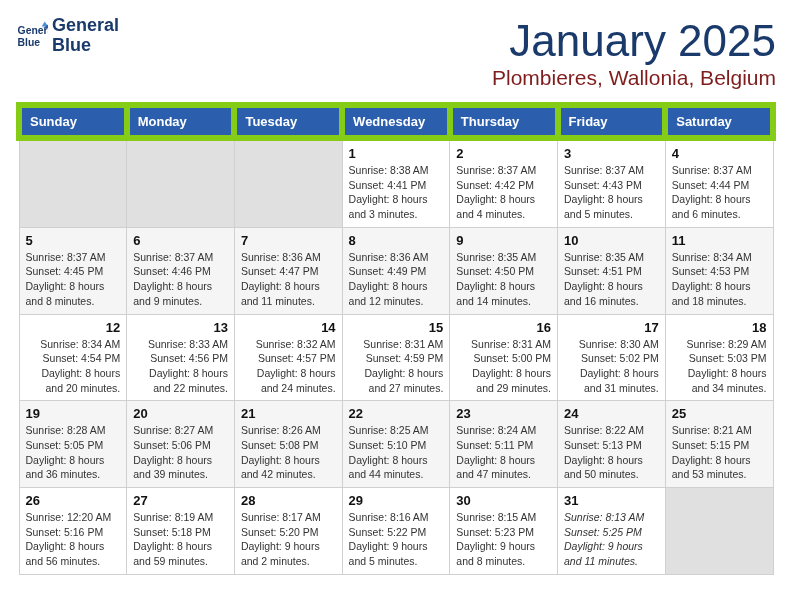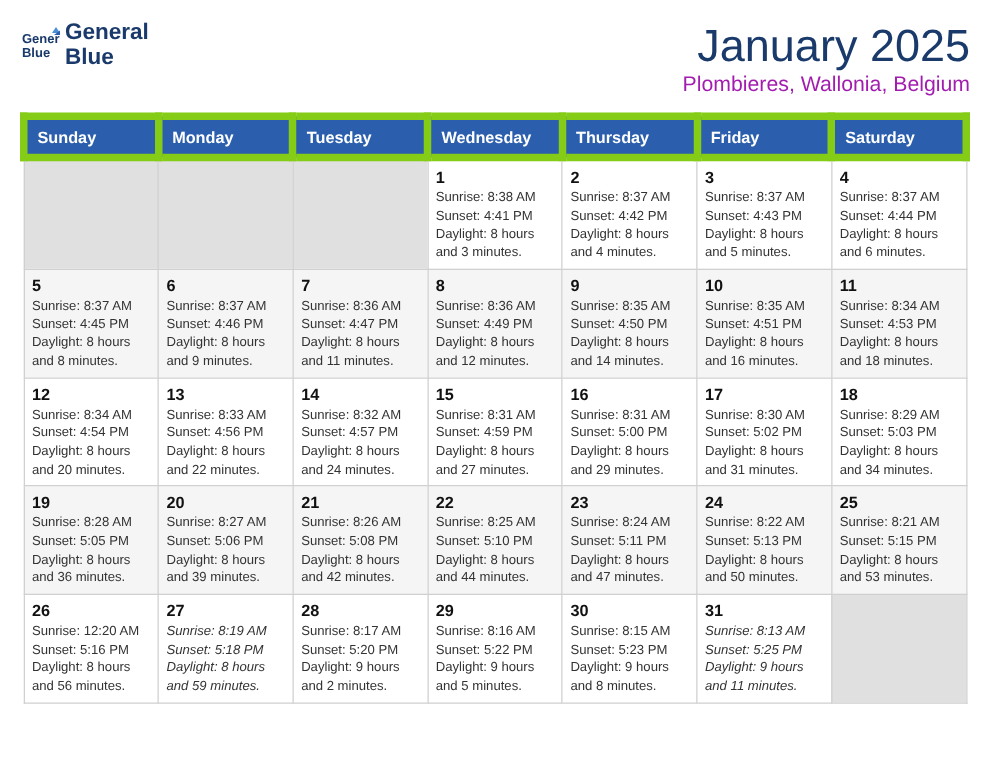--- a/index.html
+++ b/index.html
@@ -31,27 +31,27 @@
       color: #1a3a6b;
     }
     .logo-icon {
       width: 32px;
       height: 32px;
     }
     .title-section {
       text-align: right;
     }
     .month-title {
-      font-size: 36px;
+      font-size: 44px;
       color: #1a3a6b;
       font-weight: normal;
     }
     .location {
-      font-size: 17px;
-      color: #a21caf;
+      font-size: 21px;
+      color: #7f1d1d;
     }
     .calendar {
       width: 100%;
       border-collapse: collapse;
       border: 1px solid #ccc;
     }
     .calendar th {
       background-color: #2b5fad;
       color: #fff;
       font-size: 13px;
@@ -91,21 +91,21 @@
       font-size: 10.5px;
       color: #333;
       line-height: 1.4;
     }
     .empty-cell {
       background: #e8e8e8 !important;
     }
     
     .row-1 td { background-color: #ffffff; }
     .row-2 td { background-color: #f2f2f2; }
-    .row-3 td { background-color: #ffffff; }
+    .row-3 td { background-color: #ffffff; text-align: right; }
     .row-4 td { background-color: #f2f2f2; }
     .row-5 td { background-color: #ffffff; }
     .row-1 td.empty-cell,
     .row-2 td.empty-cell,
     .row-3 td.empty-cell,
     .row-4 td.empty-cell,
     .row-5 td.empty-cell { background-color: #e0e0e0 !important; }
   </style>
 </head>
 <body>
@@ -307,21 +307,21 @@
       </tr>
       <tr class="row-5">
         <td>
           <span class="day-number">26</span>
           <div class="cell-content" style="white-space: pre-line;">Sunrise: 12:20 AM
 Sunset: 5:16 PM
 Daylight: 8 hours and 56 minutes.</div>
         </td>
         <td>
           <span class="day-number">27</span>
-          <div class="cell-content" style="white-space: pre-line; font-style: italic;">Sunrise: 8:19 AM
+          <div class="cell-content" style="white-space: pre-line;">Sunrise: 8:19 AM
 Sunset: 5:18 PM
 Daylight: 8 hours and 59 minutes.</div>
         </td>
         <td>
           <span class="day-number">28</span>
           <div class="cell-content" style="white-space: pre-line;">Sunrise: 8:17 AM
 Sunset: 5:20 PM
 Daylight: 9 hours and 2 minutes.</div>
         </td>
         <td>

